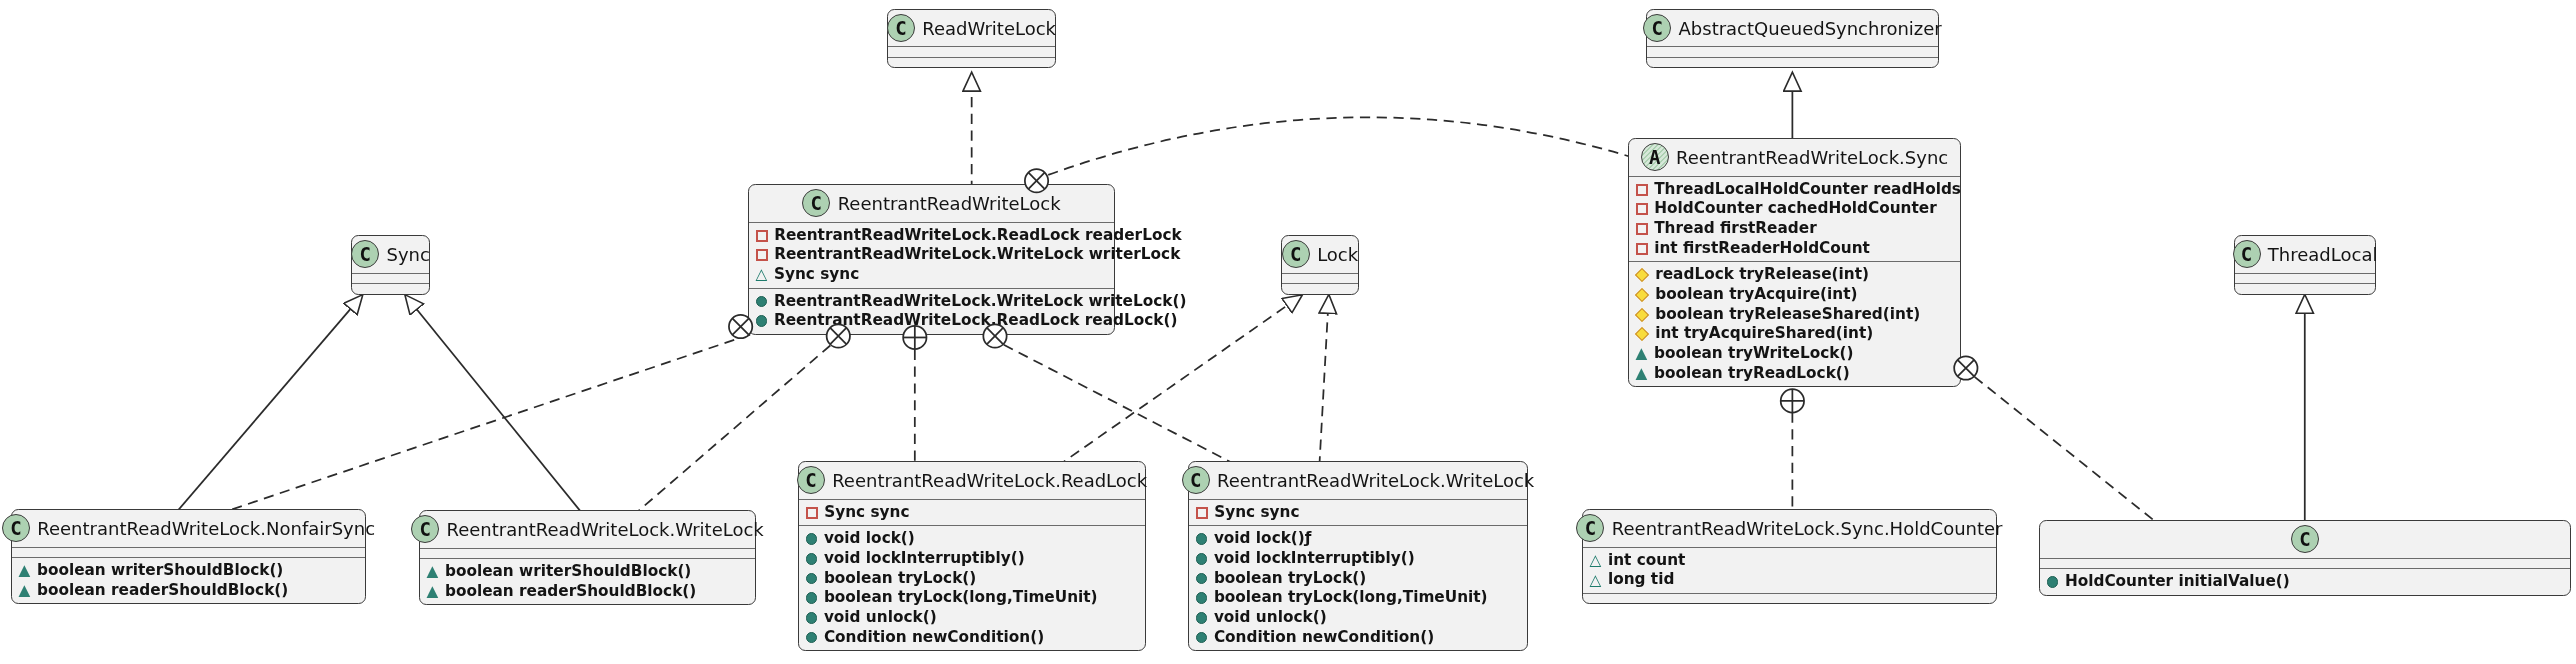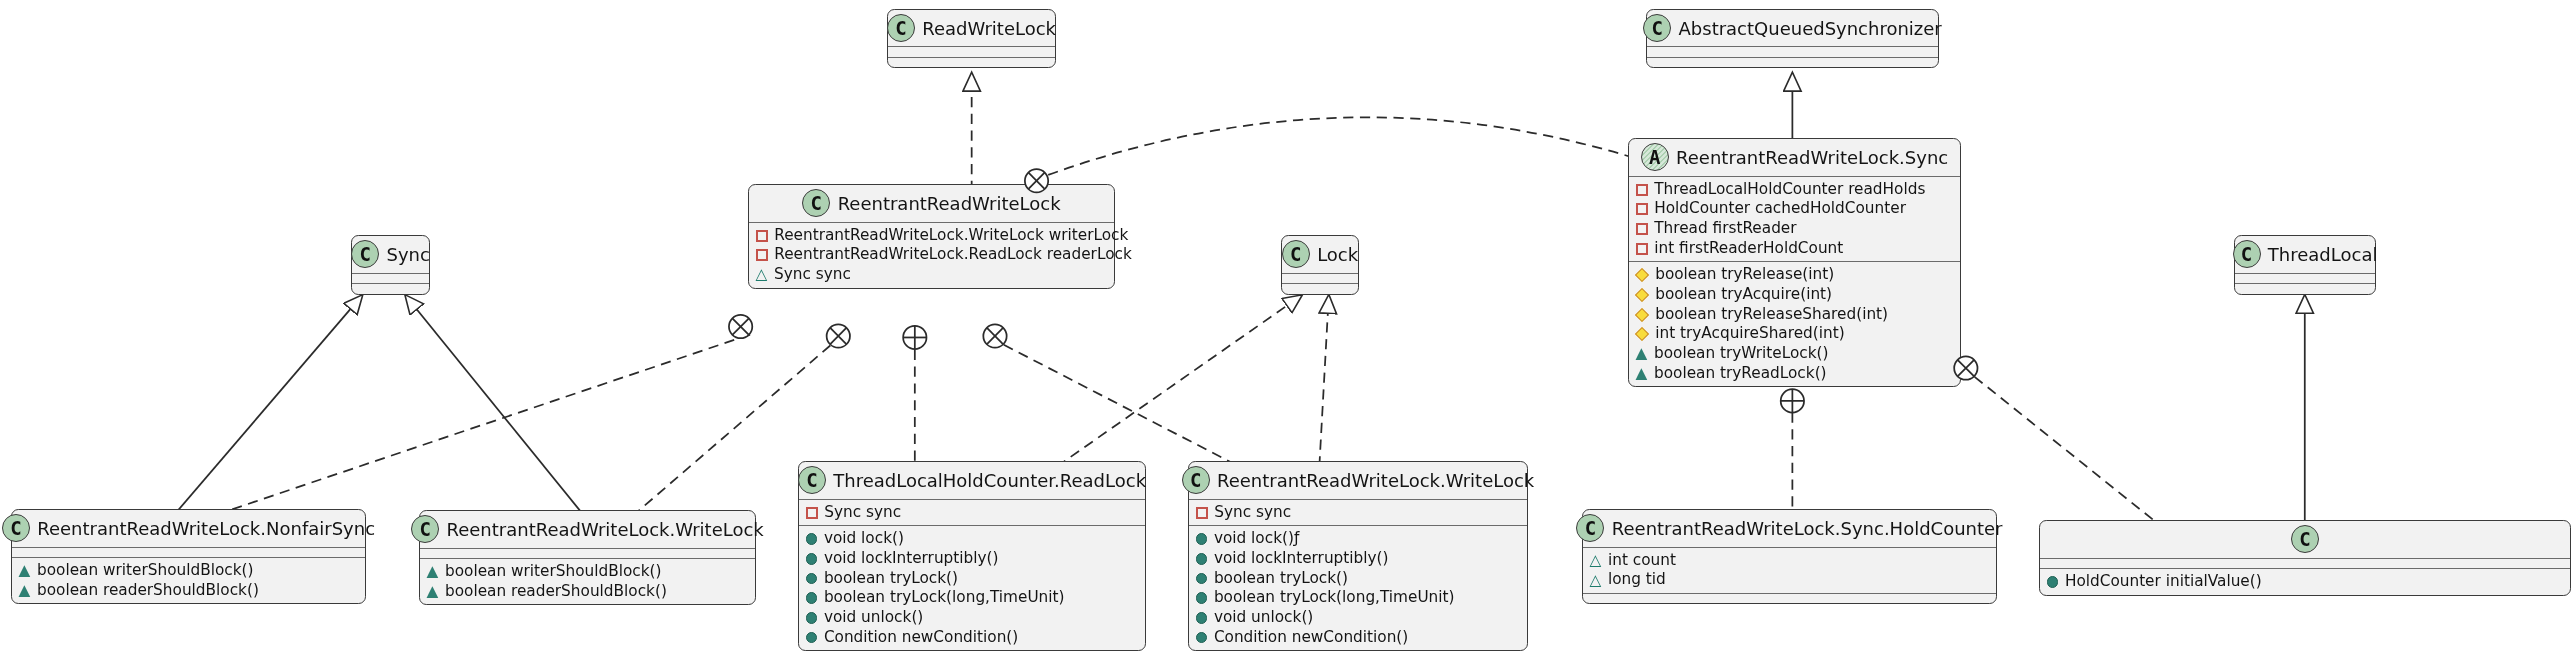--- a/index.html
+++ b/index.html
@@ -13,21 +13,21 @@
              border-radius:7.3px;box-sizing:border-box;}
   .title{display:flex;align-items:center;justify-content:center;gap:7.3px;
          padding:4.4px 7.3px;white-space:nowrap;}
   .cname{font-size:18px;}
   .abstract .cname{}
   .circ{flex:0 0 auto;width:28px;height:28px;border-radius:50%;background:#ADD1B2;
         border:1.5px solid #3C3C3C;display:flex;align-items:center;justify-content:center;
         font-family:"DejaVu Sans Mono",monospace;font-weight:bold;font-size:19px;color:#111;
         box-sizing:border-box;}
   .circ.hatched{background:repeating-linear-gradient(135deg,#ADD1B2 0 1.5px,#D6E8D9 1.5px 3.6px);}
-  .compartment{border-top:1.5px solid #6b6b6b;padding:2.9px 6.6px;}
+  .compartment{border-top:1.5px solid #6b6b6b;padding:2.9px 6.6px;font-weight:bold;}
   .compartment.empty{padding:0;height:9.5px;}
   .member{display:flex;align-items:center;gap:6.6px;font-size:15.3px;line-height:19.7px;
           white-space:nowrap;}
   
   .ic{flex:0 0 auto;display:inline-block;}
   .ic.sq{width:8px;height:8px;border:2.2px solid #C4524A;background:transparent;box-sizing:content-box;}
   .ic.dot{width:11.7px;height:11.7px;border-radius:50%;background:#2E8073;border:1.5px solid #1D5F53;box-sizing:border-box;}
   .ic.dia{width:8px;height:8px;background:#F8DC3C;border:1.5px solid #C8872C;transform:rotate(45deg);margin:0 1.5px;}
   .ic.glyph{font-size:15.3px;line-height:15.3px;}
   .ic.trio{color:#1E7B6C;}
@@ -81,31 +81,41 @@
   </div>
 
   <div class="uml-class" style="left:748px;top:184px;width:367px;">
     <div class="title">
       <span class="circ">C</span>
       <span class="cname">ReentrantReadWriteLock</span>
     </div>
     <div class="compartment">
       <div class="member">
         <span class="ic sq"></span>
+        <span>ReentrantReadWriteLock.ReadLock readerLock</span>
+      </div>
+      <div class="member">
+        <span class="ic sq"></span>
         <span>ReentrantReadWriteLock.WriteLock writerLock</span>
-      </div>
-      <div class="member">
-        <span class="ic sq"></span>
-        <span>ReentrantReadWriteLock.ReadLock readerLock</span>
       </div>
       <div class="member">
         <span class="ic glyph trio">△</span>
         <span>Sync sync</span>
       </div>
     </div>
+    <div class="compartment">
+      <div class="member">
+        <span class="ic dot"></span>
+        <span>ReentrantReadWriteLock.WriteLock writeLock()</span>
+      </div>
+      <div class="member">
+        <span class="ic dot"></span>
+        <span>ReentrantReadWriteLock.ReadLock readLock()</span>
+      </div>
+    </div>
   </div>
 
   <div class="uml-class" style="left:351px;top:235px;width:79px;">
     <div class="title">
       <span class="circ">C</span>
       <span class="cname">Sync</span>
     </div>
     <div class="compartment empty"></div>
     <div class="compartment empty"></div>
   </div>
@@ -147,21 +157,21 @@
         <span>Thread firstReader</span>
       </div>
       <div class="member">
         <span class="ic sq"></span>
         <span>int firstReaderHoldCount</span>
       </div>
     </div>
     <div class="compartment">
       <div class="member">
         <span class="ic dia"></span>
-        <span>boolean tryRelease(int)</span>
+        <span>readLock tryRelease(int)</span>
       </div>
       <div class="member">
         <span class="ic dia"></span>
         <span>boolean tryAcquire(int)</span>
       </div>
       <div class="member">
         <span class="ic dia"></span>
         <span>boolean tryReleaseShared(int)</span>
       </div>
       <div class="member">
@@ -211,21 +221,21 @@
       <div class="member">
         <span class="ic glyph trif">▲</span>
         <span>boolean readerShouldBlock()</span>
       </div>
     </div>
   </div>
 
   <div class="uml-class" style="left:798px;top:461px;width:348px;">
     <div class="title">
       <span class="circ">C</span>
-      <span class="cname">ThreadLocalHoldCounter.ReadLock</span>
+      <span class="cname">ReentrantReadWriteLock.ReadLock</span>
     </div>
     <div class="compartment">
       <div class="member">
         <span class="ic sq"></span>
         <span>Sync sync</span>
       </div>
     </div>
     <div class="compartment">
       <div class="member">
         <span class="ic dot"></span>

